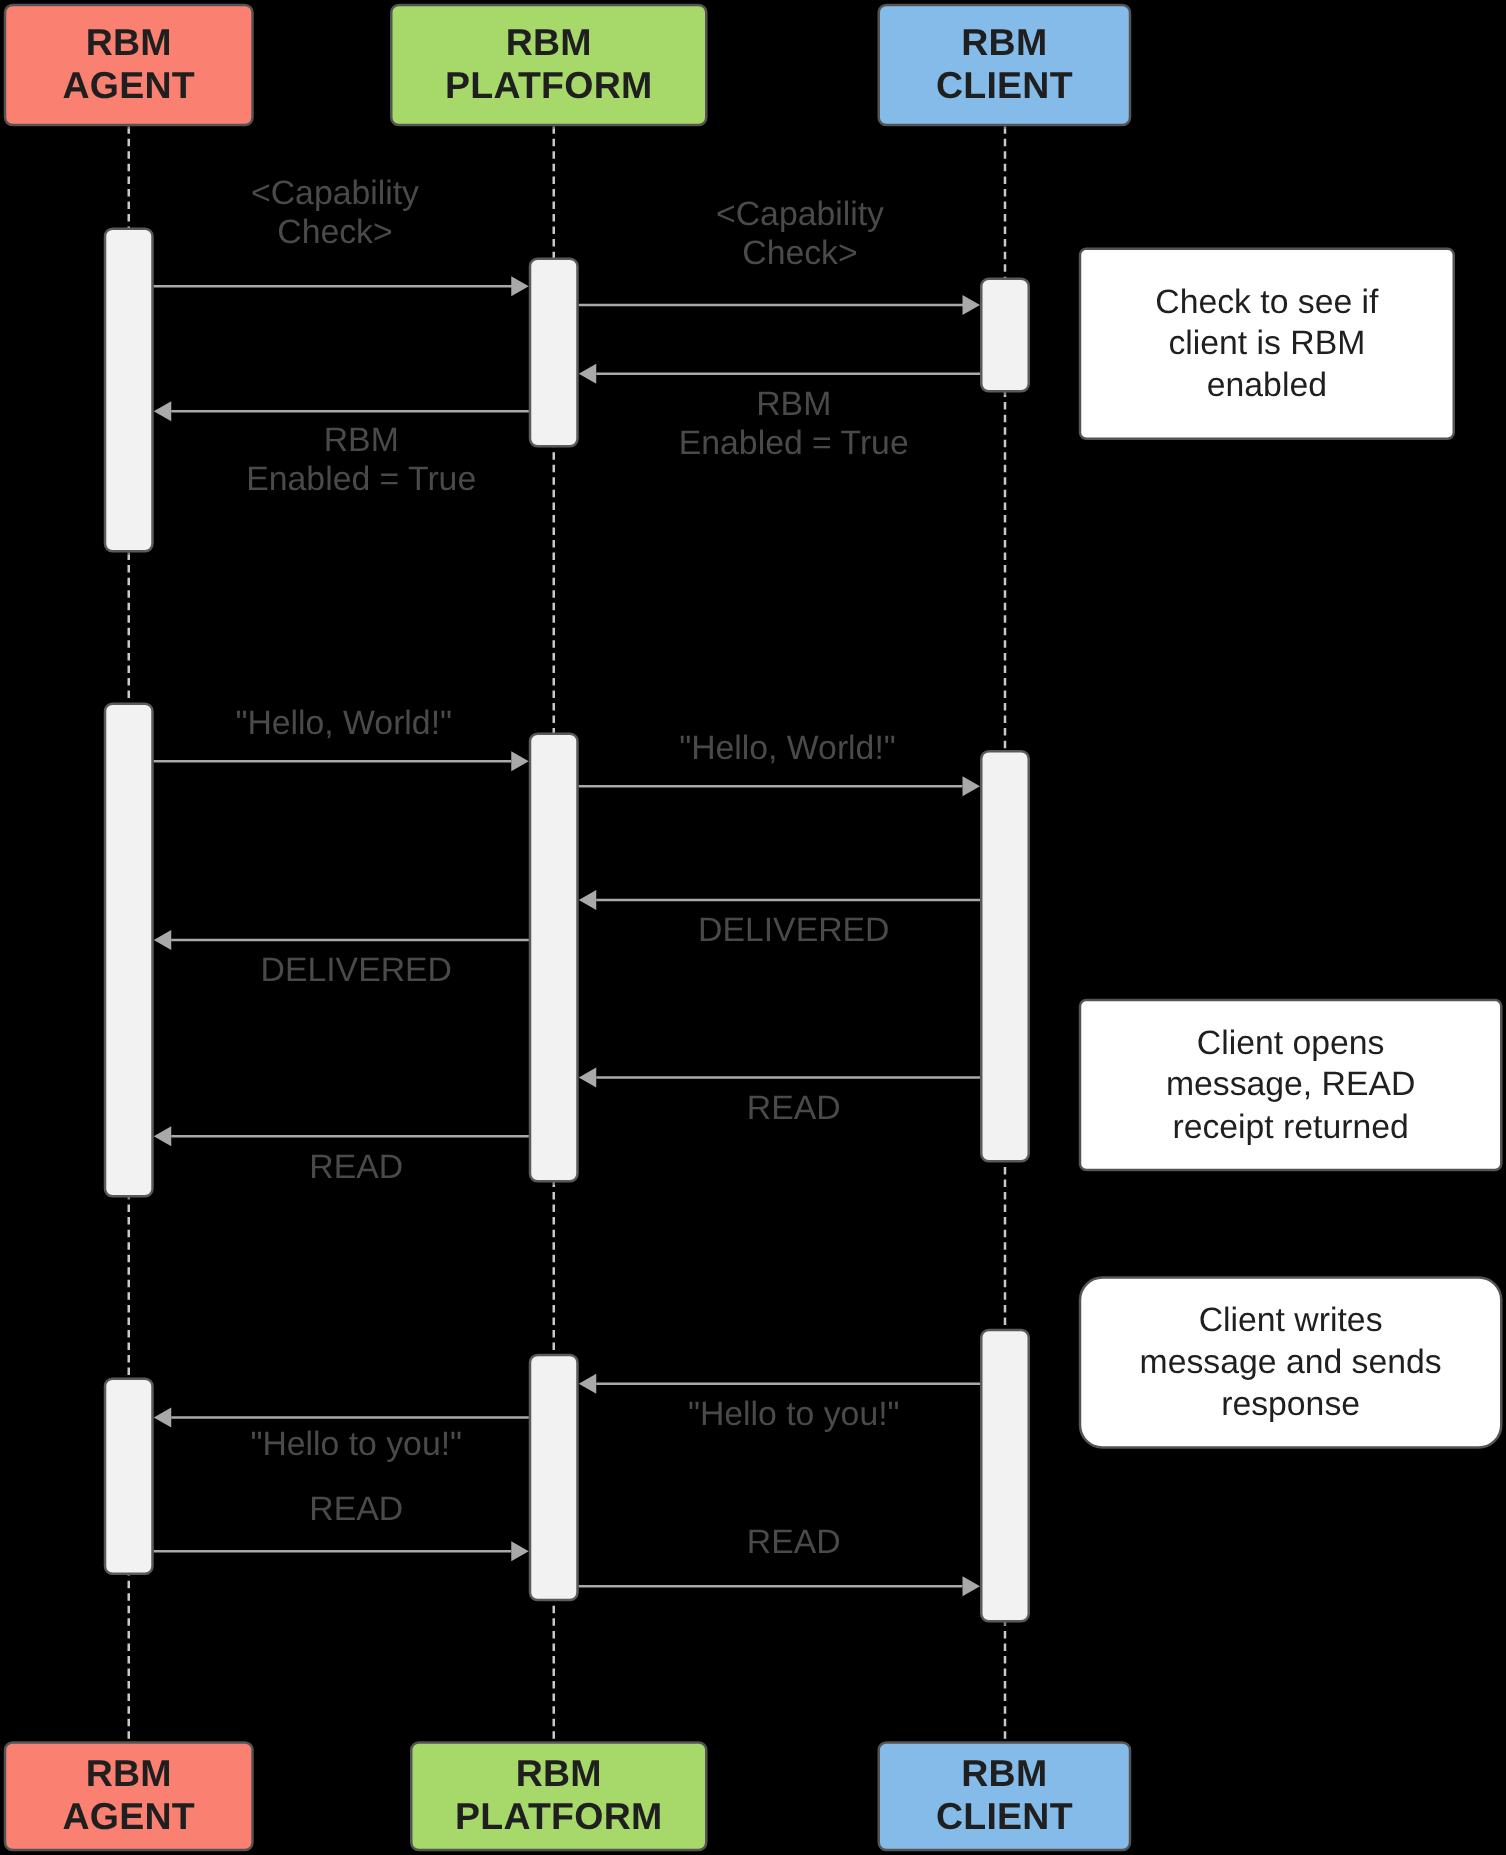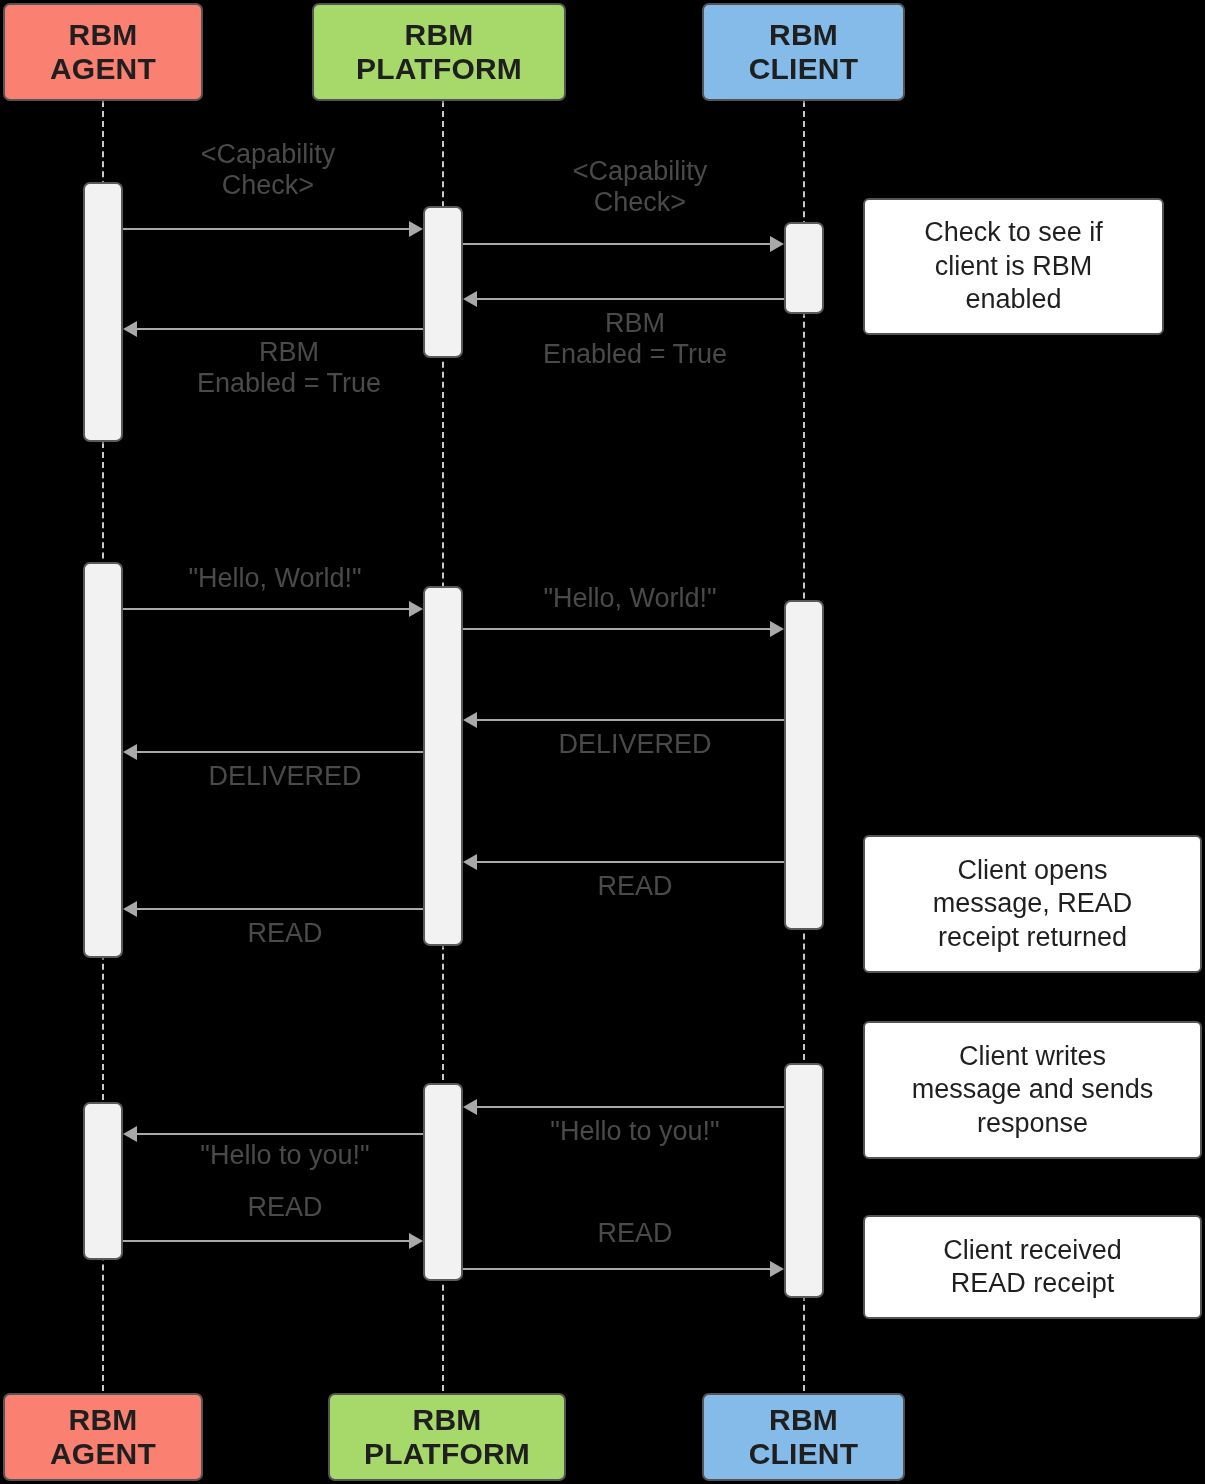--- a/index.html
+++ b/index.html
@@ -178,29 +178,27 @@
   <div class="msglabel" style="left:140px;top:1140px;width:290px;">"Hello to you!"</div>
 
   <div class="msgline" style="left:123px;top:1240px;width:286px;"></div>
   <div class="arrowhead right" style="left:409px;top:1233px;"></div>
   <div class="msglabel" style="left:140px;top:1192px;width:290px;">READ</div>
 
   <div class="msgline" style="left:463px;top:1268px;width:307px;"></div>
   <div class="arrowhead right" style="left:770px;top:1261px;"></div>
   <div class="msglabel" style="left:490px;top:1218px;width:290px;">READ</div>
 
-  <div class="note" style="left:863px;top:198px;width:301px;height:137px;">Check to see if
+  <div class="note" style="left:863px;top:198px;width:301px;height:154px;">Check to see if
 client is RBM
 enabled</div>
 
 
-  <div class="note" style="left:863px;top:799px;width:339px;height:138px;margin-top:36px;">Client opens
+  <div class="note" style="left:863px;top:799px;width:339px;height:138px;">Client opens
 message, READ
 receipt returned</div>
 
-  <div class="note" style="left:863px;top:1021px;width:339px;height:138px;">Client writes
+  <div class="note" style="left:863px;top:1021px;width:339px;height:138px;border-radius:19px;">Client writes
 message and sends
 response</div>
 
-  <div class="note" style="left:863px;top:1215px;width:339px;height:104px;">Client received
-READ receipt</div>
 
 </div>
 
 </body></html>

